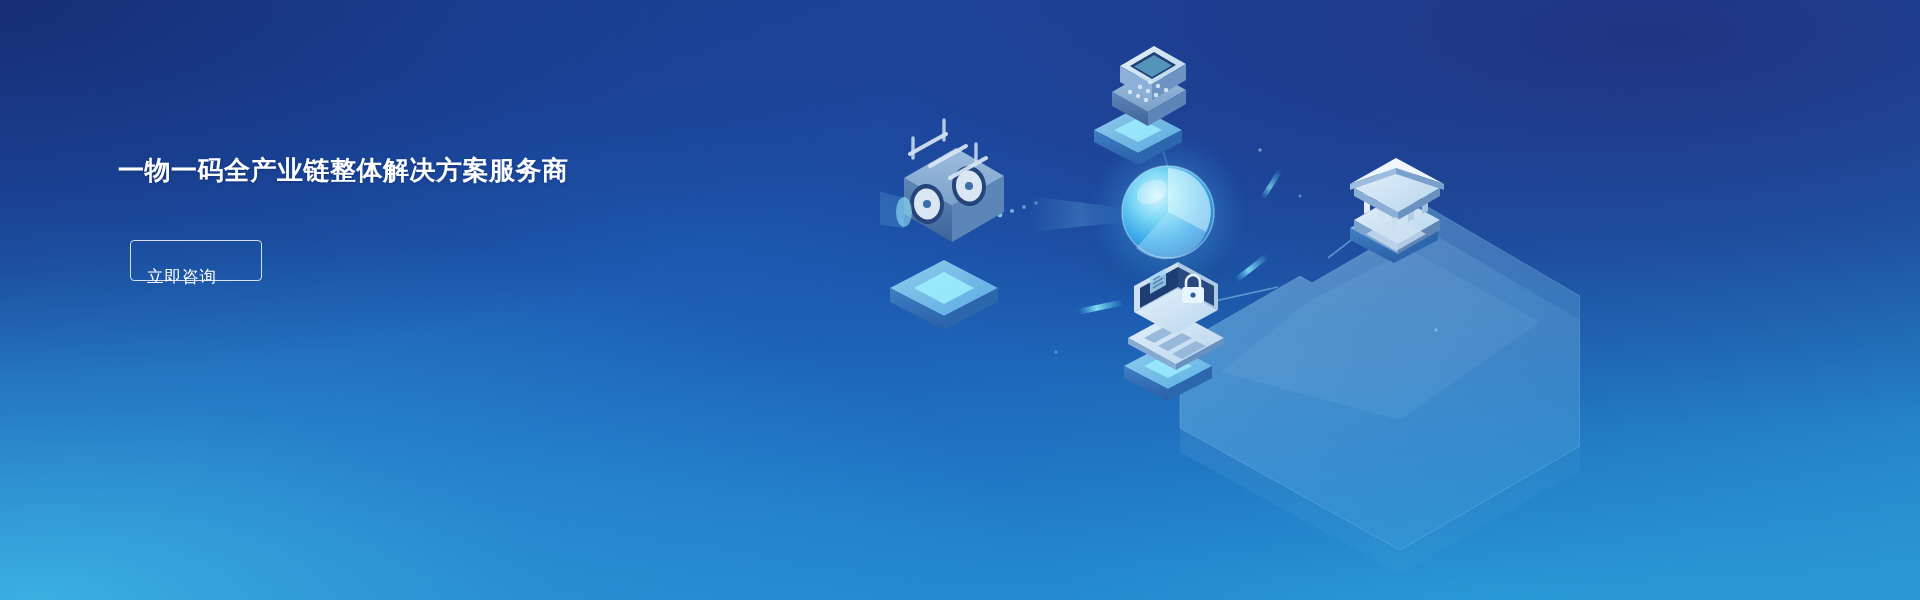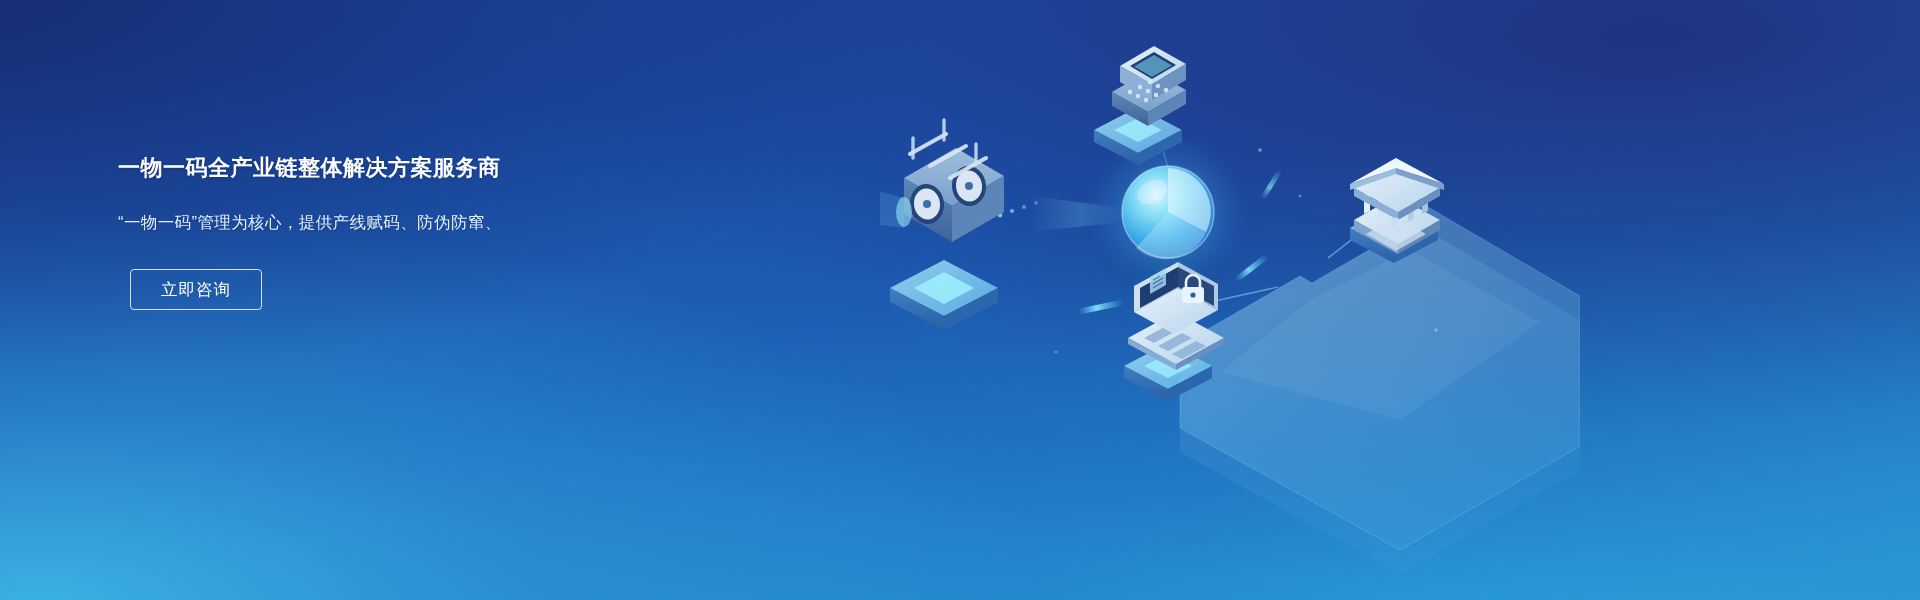--- a/index.html
+++ b/index.html
@@ -68,21 +68,21 @@
 
   
   .copy {
     position: absolute;
     left: 118px;
     top: 132px;
     width: 620px;
     z-index: 40;
   }
   .headline {
-    font-size: 22px;
+    font-size: 26px;
     line-height: 42px;
     font-weight: bold;
     color: #ffffff;
     letter-spacing: 0.5px;
     white-space: nowrap;
     text-shadow: 0 1px 3px rgba(10,30,80,0.35);
   }
   .subcopy {
     margin-top: 18px;
     font-size: 16.5px;
@@ -91,25 +91,25 @@
     letter-spacing: 0.4px;
     font-weight: normal;
     text-shadow: 0 1px 2px rgba(10,30,80,0.25);
   }
   .subcopy .sub-line { display: block; white-space: nowrap; }
 
   .cta {
     display: inline-block;
     margin-top: 31px;
     margin-left: 12px;
-    padding: 0;
+    padding: 16px;
     width: 132px;
     height: 41px;
     line-height: 39px;
-    text-align: center;
+    text-align: left;
     font-size: 16.5px;
     letter-spacing: 1px;
     color: #ffffff;
     background: transparent;
     border: 1px solid rgba(255,255,255,0.82);
     border-radius: 4px;
     cursor: pointer;
     text-decoration: none;
     font-family: inherit;
   }
@@ -399,19 +399,18 @@
         <circle cx="176" cy="352" r="1.6" opacity="0.35"></circle>
         <circle cx="556" cy="330" r="1.8" opacity="0.4"></circle>
       </g>
     </svg>
   </div>
 
   <div class="copy">
     <h1 class="headline">一物一码全产业链整体解决方案服务商</h1>
 
     <div class="subcopy">
-      <span class="sub-line">“一物一码”管理为核心，提供产线赋码、防伪防窜、</span>
     </div>
 
     <a class="cta" href="#">立即咨询</a>
   </div>
 
 </div>
 
 </body></html>

